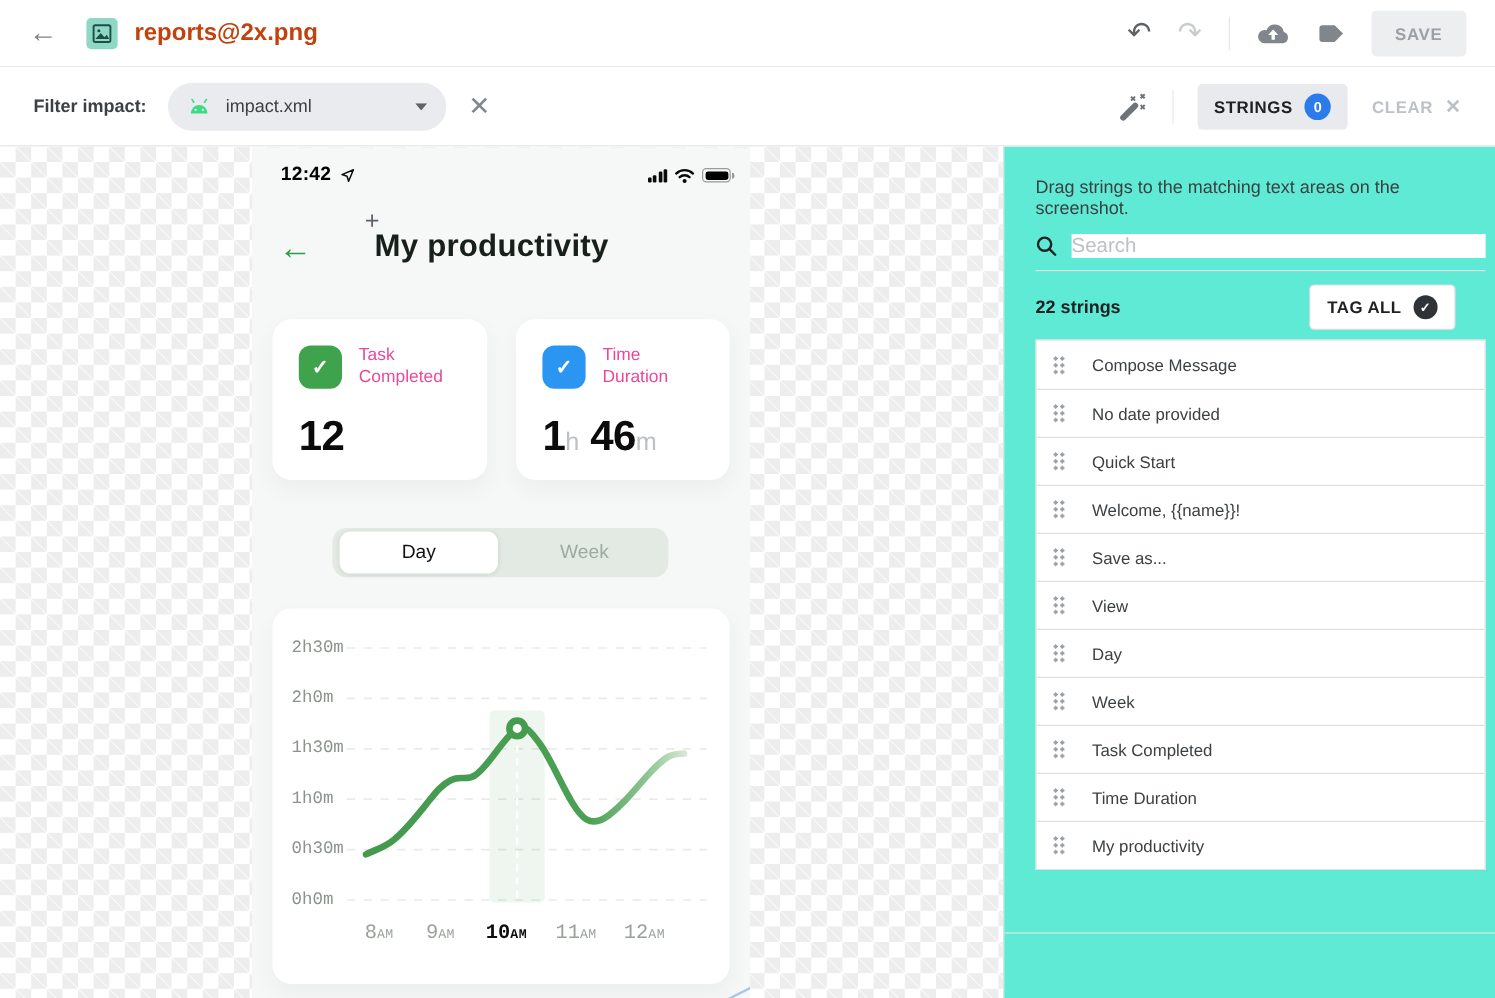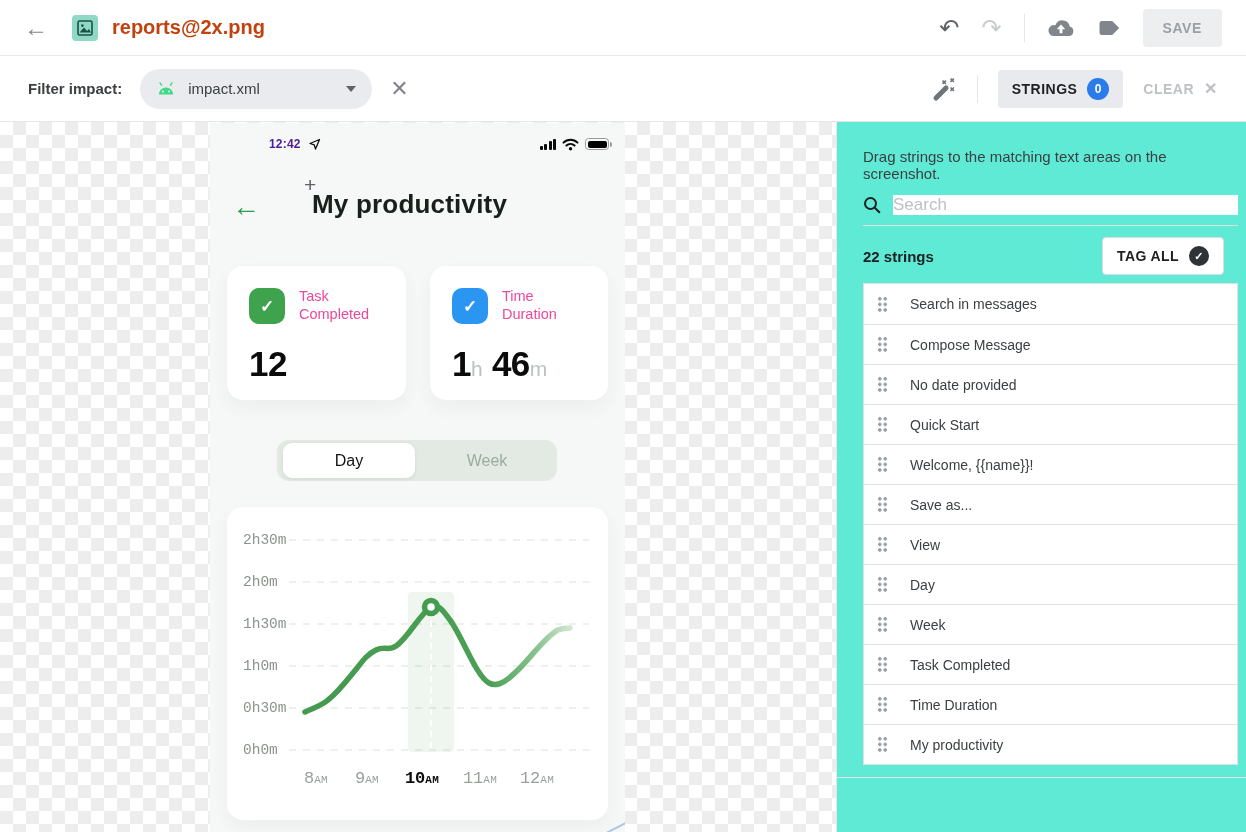--- a/index.html
+++ b/index.html
@@ -44,21 +44,21 @@
   .main { position:absolute; top:122px; left:0; width:836px; height:710px;
           background-color:#fff;
           background-image:
             linear-gradient(45deg,#ededee 25%,transparent 25%,transparent 75%,#ededee 75%),
             linear-gradient(45deg,#ededee 25%,transparent 25%,transparent 75%,#ededee 75%);
           background-size:26px 26px; background-position:0 0,13px 13px; }
 
   
   .phone { position:absolute; left:210px; top:1px; width:415px; height:709px; background:#f6f7f7; overflow:hidden; }
   .statusbar { position:absolute; top:14px; left:24px; right:16px; display:flex; align-items:center; }
-  .status-time { font-size:12px; font-weight:600; color:#4c1d95; letter-spacing:.2px;margin-left:35px; }
+  .status-time { font-size:16px; font-weight:600; color:#000000; letter-spacing:.2px; }
   .status-right { margin-left:auto; display:flex; align-items:center; gap:6px; }
   .sig { display:flex; align-items:flex-end; gap:1.5px; }
   .sig i { display:block; width:3px; background:#0a0a0a; border-radius:1px; }
   .battery { position:relative; width:24px; height:12px; border:1px solid #9a9a9a; border-radius:3.5px; }
   .battery::before { content:""; position:absolute; inset:1.5px; background:#000; border-radius:2px; }
   .battery::after { content:""; position:absolute; right:-4px; top:3px; width:2px; height:5px; background:#9a9a9a; border-radius:0 2px 2px 0; }
 
   .plus-marker { position:absolute; left:94px; top:50px; font-size:21px; color:#5f6368; font-weight:400; }
   .phone-back { position:absolute; left:22px; top:70px; font-size:28px; font-weight:700; color:#2f9e4c; line-height:1; }
   .phone-title { position:absolute; left:102px; top:66px; font-size:26px; font-weight:700; color:#17201b; letter-spacing:.2px; }
@@ -87,21 +87,21 @@
   .chart-svg { position:absolute; inset:0; }
   .deco-wave { position:absolute; left:372px; top:706px; width:60px; border-top:2px solid #aac7e4; transform:rotate(-27deg); }
 
   
   .panel { position:absolute; top:122px; left:836px; width:410px; height:710px; background:#5eead4; border-left:1px solid #e4e6e8; }
   .instruction { position:absolute; left:26px; top:26px; font-size:15px; color:#3c4043; }
   .search-row { position:absolute; left:26px; top:62px; right:8px; height:42px; display:flex; align-items:center; gap:12px;
                 border-bottom:1px solid #e0e0e0; }
   .search-input { border:none; outline:none; flex:1; font-size:17px; color:#3c4043; font-family:"Liberation Sans",sans-serif; }
   .search-input::placeholder { color:#bdc1c6; }
-  .count-row { position:absolute; left:26px; right:22px; top:114px; height:40px; display:flex; align-items:center; }
+  .count-row { position:absolute; left:26px; right:33px; top:114px; height:40px; display:flex; align-items:center; }
   .count-label { font-size:15px; font-weight:700; color:#202124; }
   .tag-all-btn { margin-left:auto; height:38px; background:#fff; border:1px solid #dadce0; border-radius:4px;
                  display:flex; align-items:center; gap:10px; padding:0 14px; font-size:14px; font-weight:700;
                  letter-spacing:.4px; color:#202124; cursor:pointer; }
   .check-circle { width:20px; height:20px; border-radius:50%; background:#2f3337; color:#fff; font-size:11px;
                   display:flex; align-items:center; justify-content:center; }
   .string-list { position:absolute; left:26px; right:8px; top:161px; border:1px solid #e0e0e0; background:#fff; }
   .string-row { height:40px; display:flex; align-items:center; padding-left:13px; gap:22px; cursor:grab; background:#fff; }
   .string-row + .string-row { border-top:1px solid #e0e0e0; }
   .drag-handle { width:11px; height:17px; flex:0 0 auto;
@@ -294,24 +294,20 @@
       <span class="count-label">22 strings</span>
       <button class="tag-all-btn">
         <span>TAG ALL</span>
         <span class="check-circle">✓</span>
       </button>
     </div>
 
     <div class="string-list">
       <div class="string-row">
           <span class="drag-handle"></span>
-          <span class="string-label">Search in messages</span>
-        </div>
-      <div class="string-row">
-          <span class="drag-handle"></span>
           <span class="string-label">Compose Message</span>
         </div>
       <div class="string-row">
           <span class="drag-handle"></span>
           <span class="string-label">No date provided</span>
         </div>
       <div class="string-row">
           <span class="drag-handle"></span>
           <span class="string-label">Quick Start</span>
         </div>

